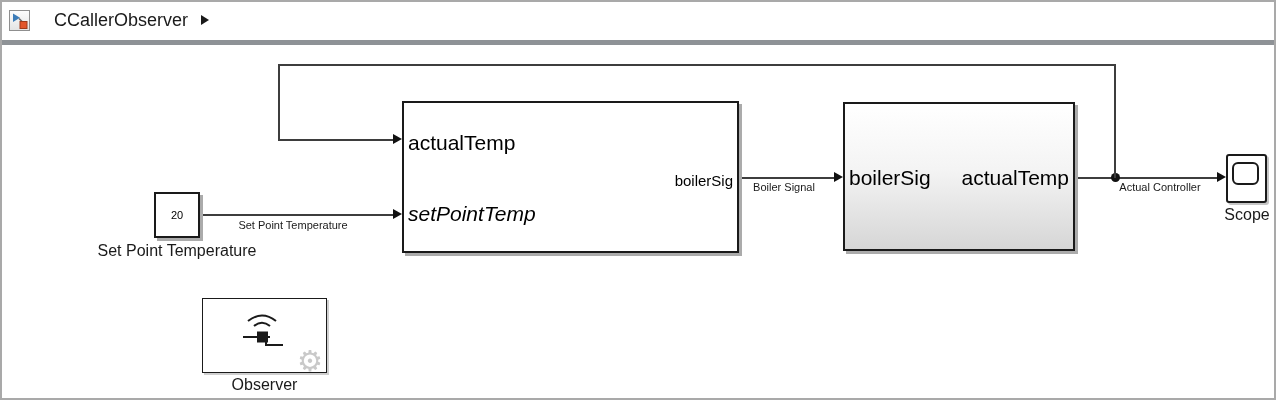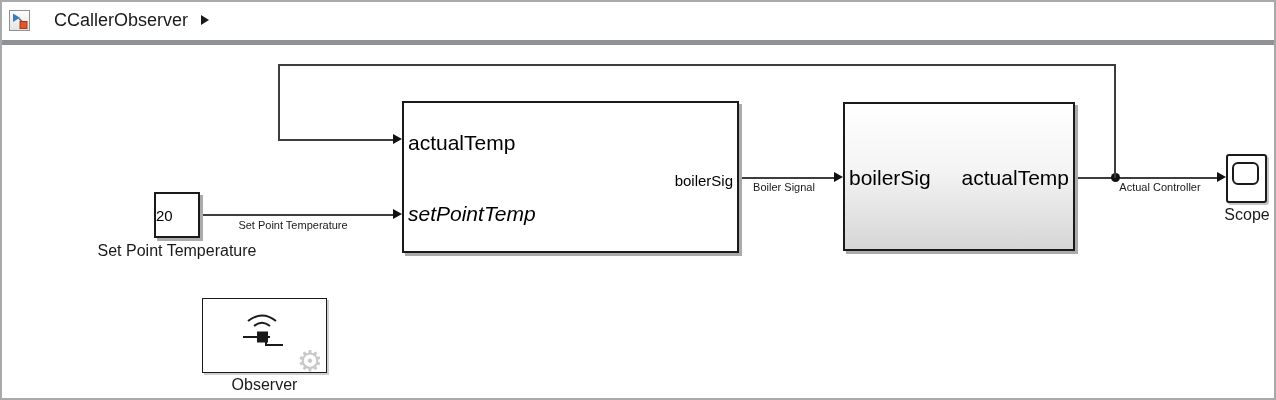--- a/index.html
+++ b/index.html
@@ -43,21 +43,21 @@
   .signal-label { position: absolute; font-size: 11px; color: #1a1a1a; text-align: center; white-space: nowrap; cursor: default; }
   .hline { position: absolute; height: 2px; background: #3d3d3d; }
   .vline { position: absolute; width: 2px; background: #3d3d3d; }
   .arrow-right {
     position: absolute; width: 0; height: 0;
     border-left: 9px solid #111;
     border-top: 5.5px solid transparent;
     border-bottom: 5.5px solid transparent;
   }
   .branch-dot { position: absolute; width: 9px; height: 9px; border-radius: 50%; background: #111; }
-  .const-block { display: flex; align-items: center; justify-content: flex-start; font-size: 15px; color: #000; }
+  .const-block { display: flex; align-items: center; justify-content: center; font-size: 11px; color: #000; }
   .gradient-block { background: linear-gradient(180deg, #ffffff 0%, #f4f4f4 45%, #d6d6d6 100%); }
   .scope-block { border-radius: 3px; box-shadow: 2px 2px 0 #c6c6c6; }
   .scope-screen {
     position: absolute; left: 4px; top: 6px;
     width: 27px; height: 23px;
     border: 2px solid #1a1a1a; border-radius: 6px;
     background: #ffffff;
   }
   .observer-block { border-width: 1.5px; box-shadow: 2px 2px 0 #cfcfcf; }
   .gear {

